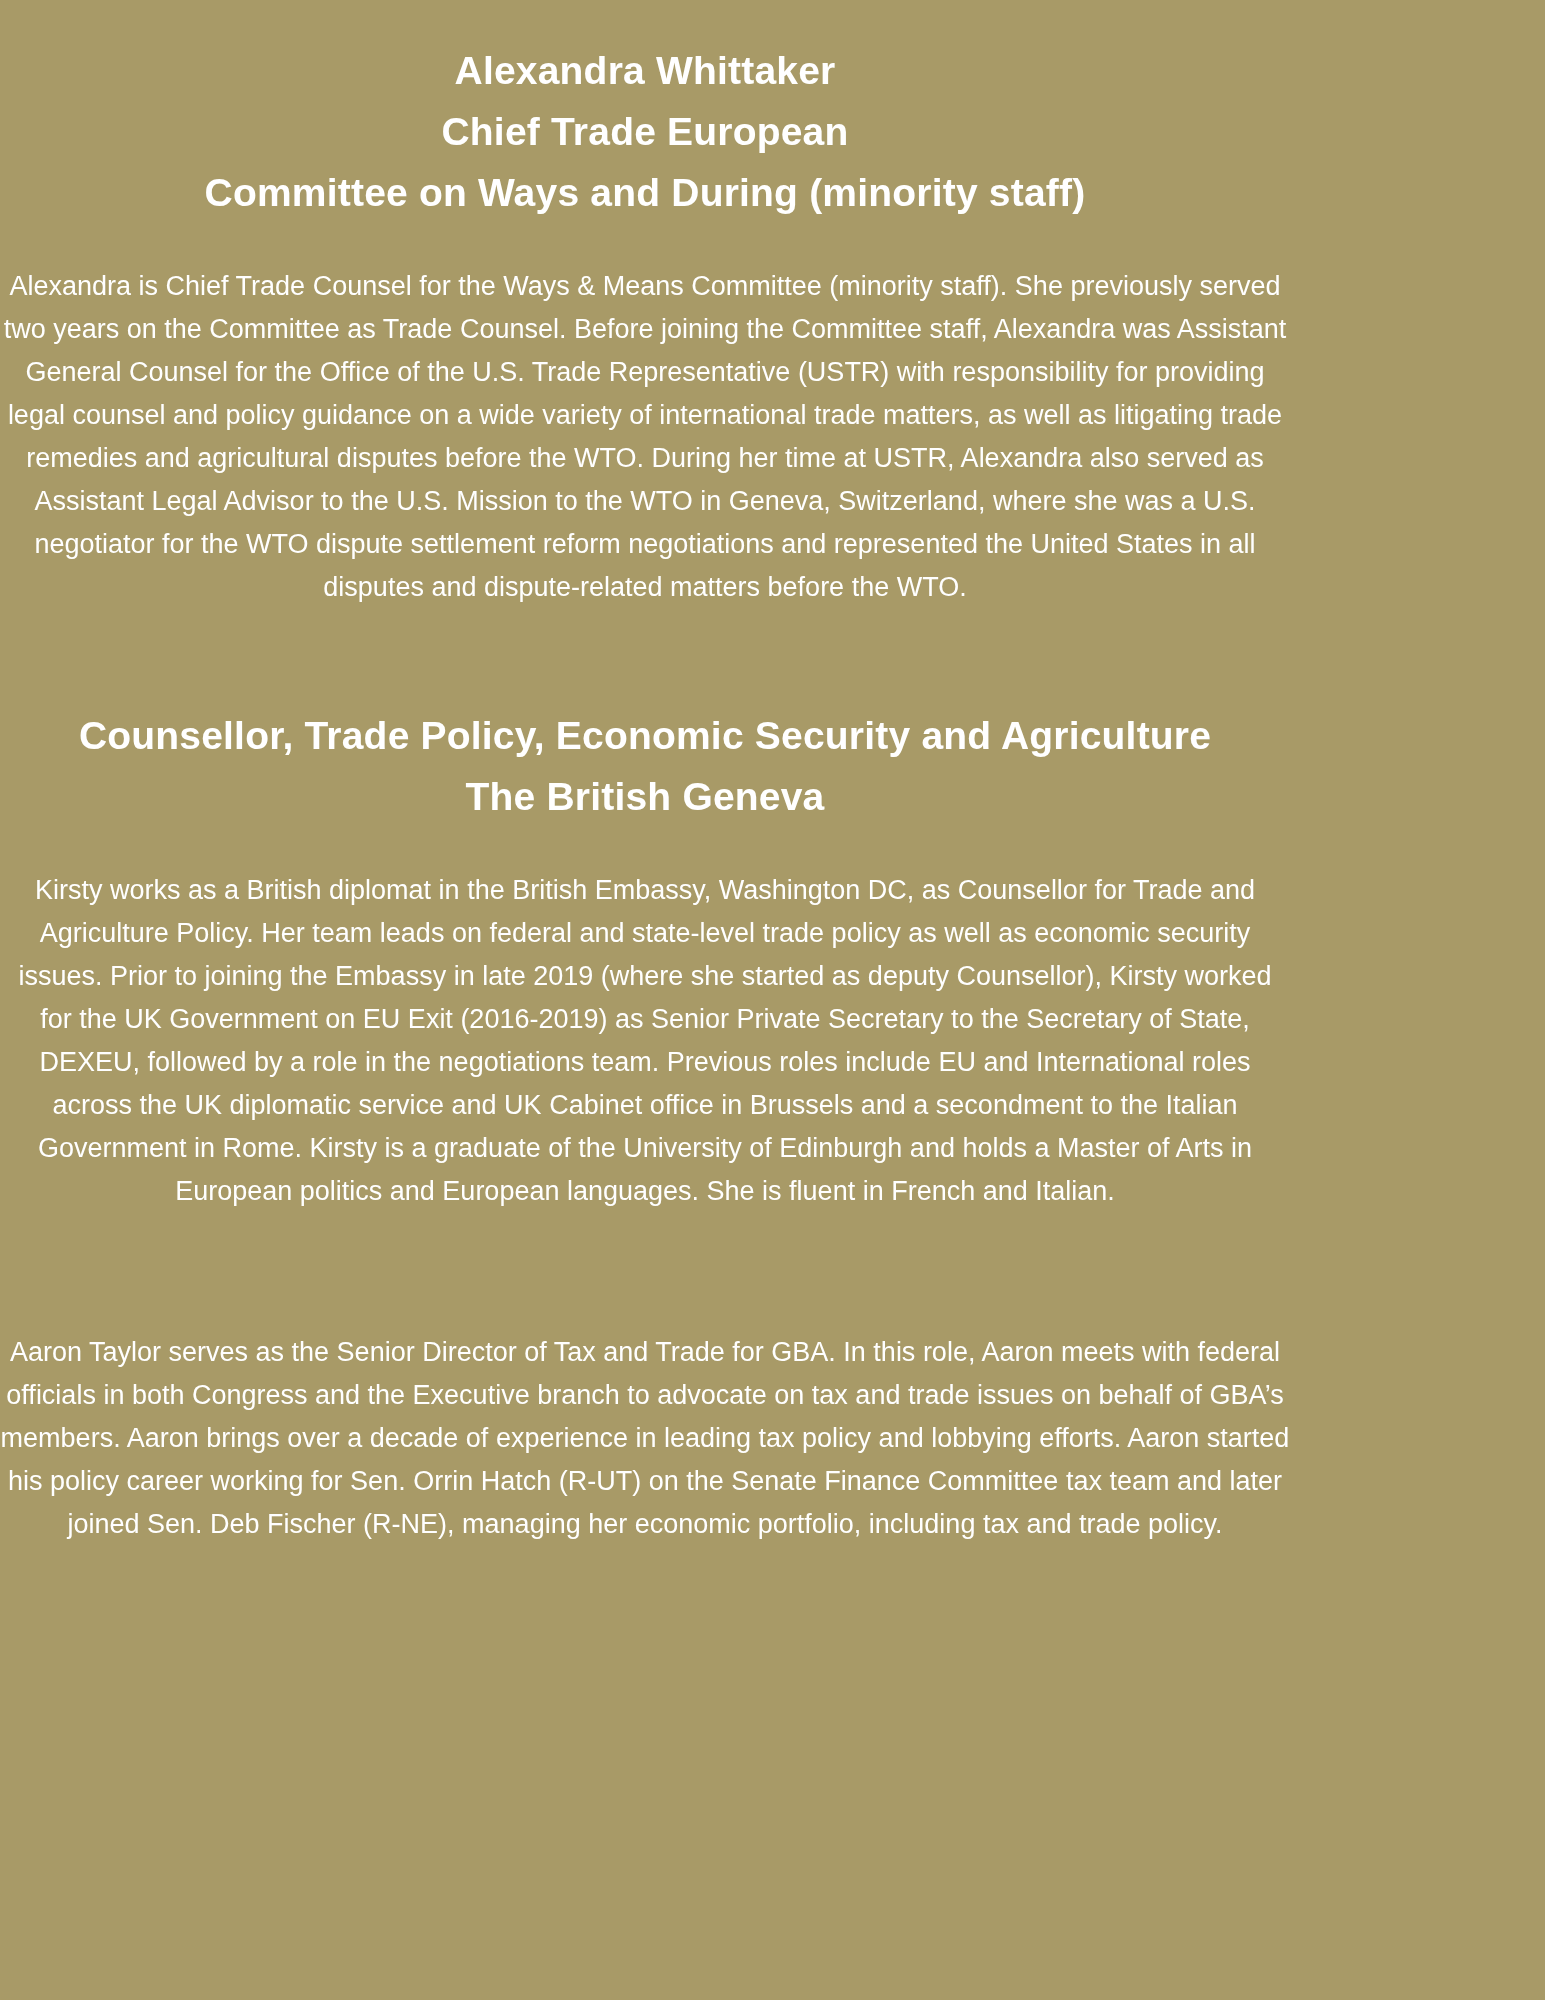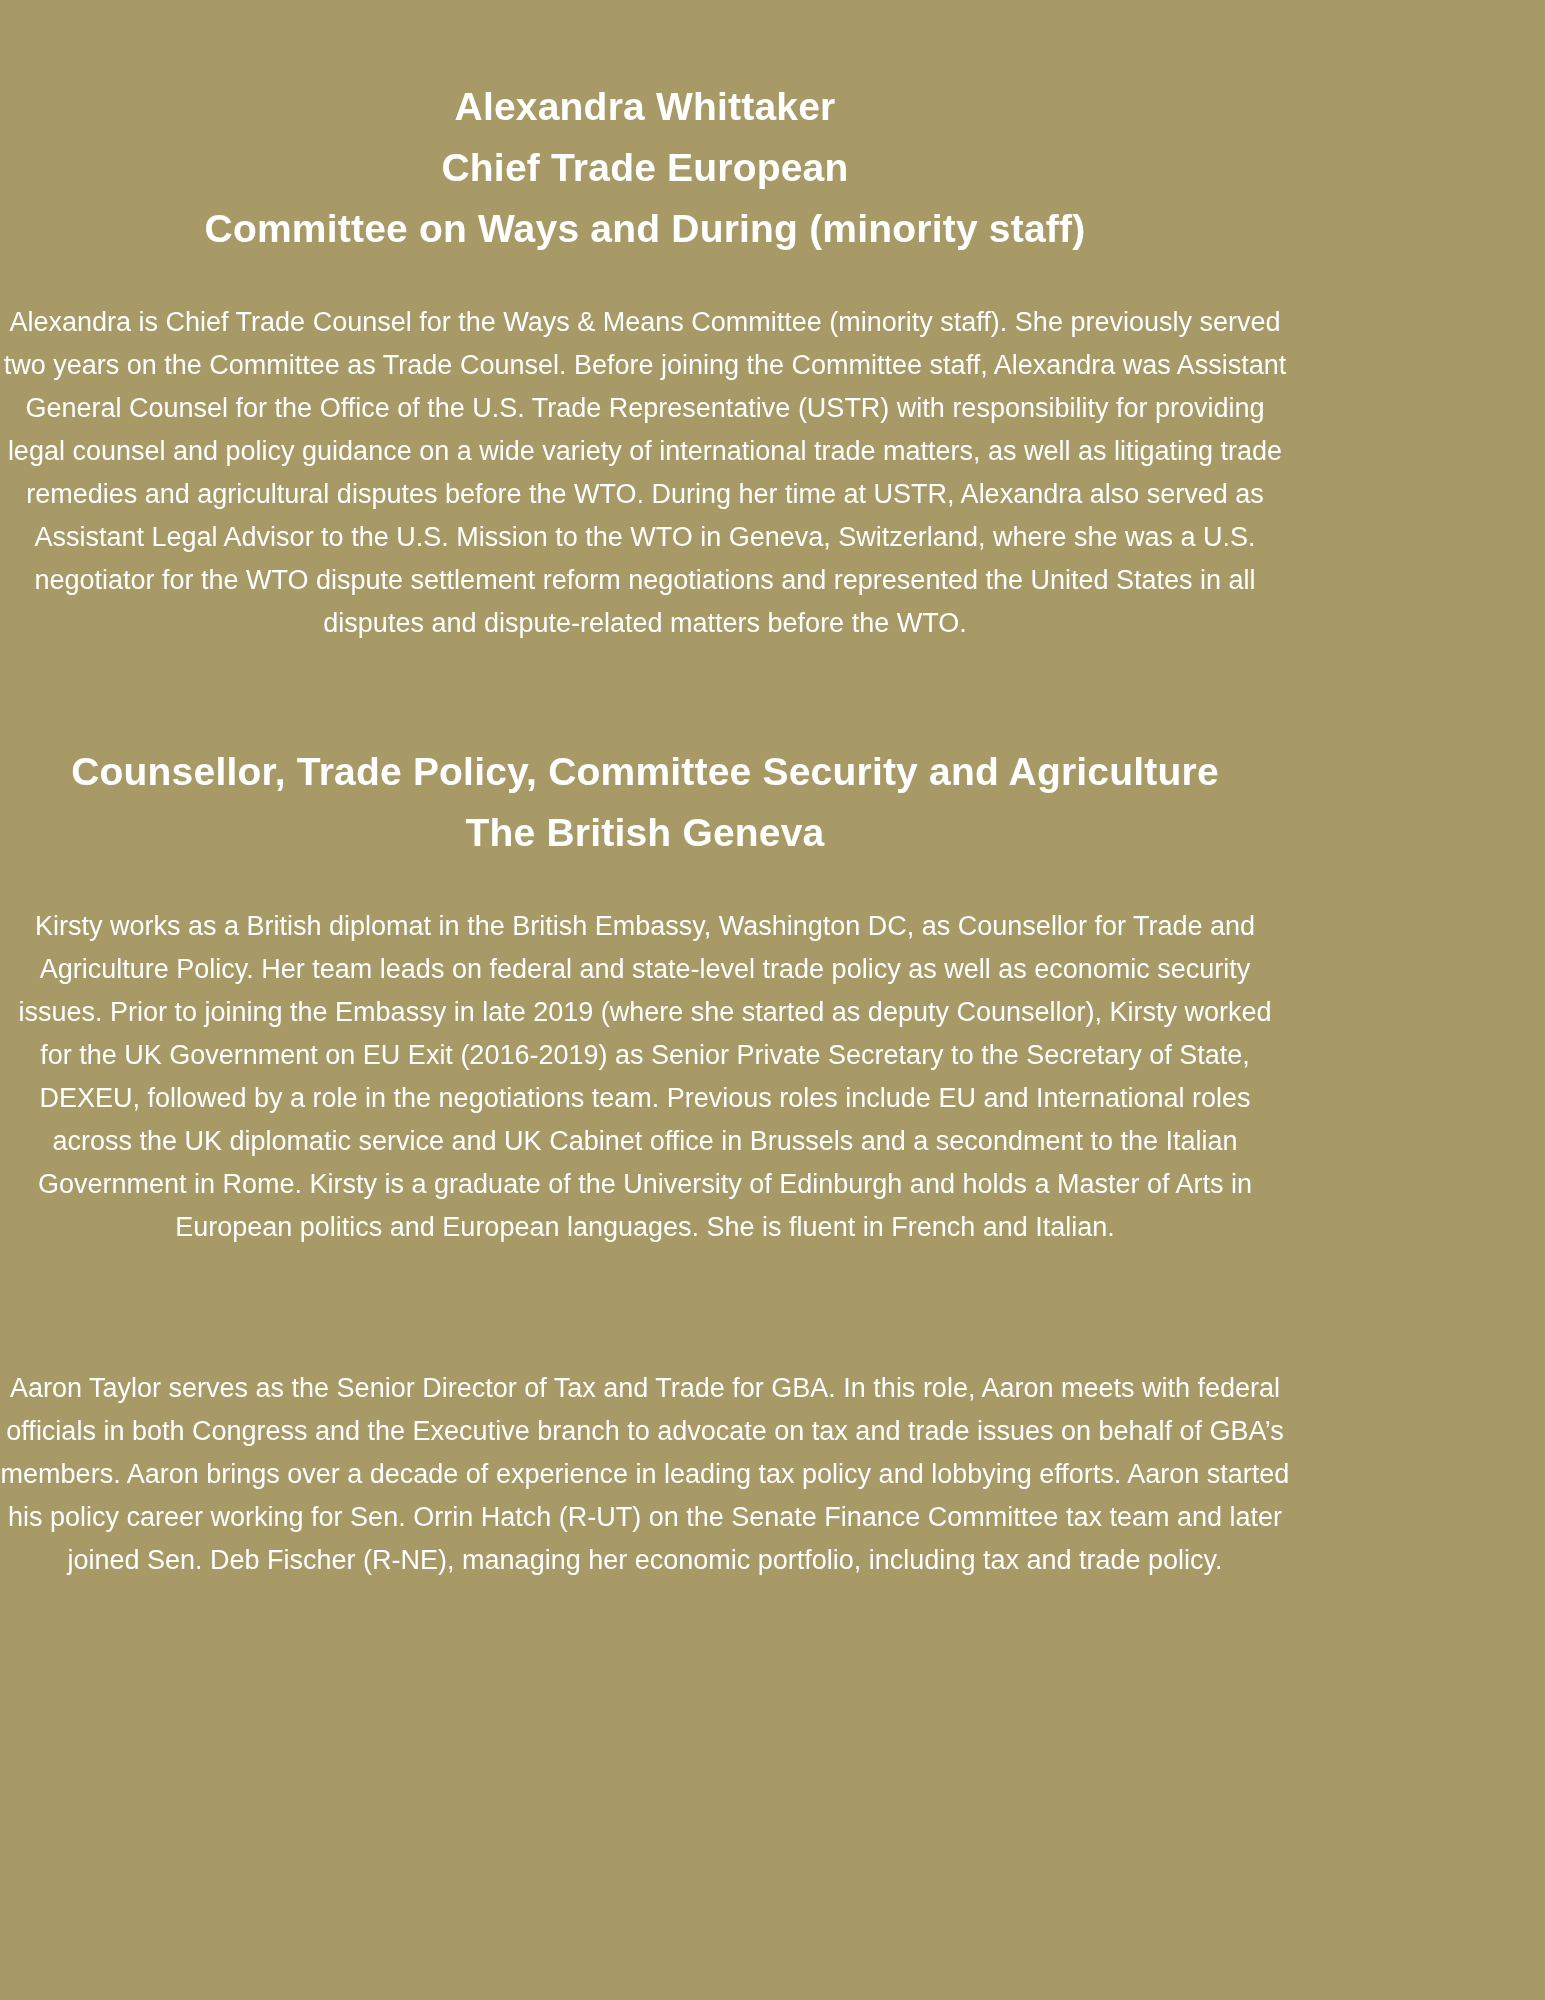--- a/index.html
+++ b/index.html
@@ -11,21 +11,21 @@
     height: 2000px;
     background: #a89a67;
     font-family: "Liberation Sans", sans-serif;
     color: #ffffff;
     overflow: hidden;
   }
   .page {
     box-sizing: border-box;
     width: 1290px;
     height: 2000px;
-    padding-top: 76px;
+    padding-top: 40px;
   }
   .bio-section {
     margin: 0 auto 92px auto;
     max-width: 1380px;
     text-align: center;
   }
   .bio-section.section-3 {
     margin-bottom: 0;
   }
   .heading {
@@ -58,21 +58,21 @@
     <div class="heading">
       <div class="heading-line">Alexandra Whittaker</div>
       <div class="heading-line">Chief Trade European</div>
       <div class="heading-line">Committee on Ways and During (minority staff)</div>
     </div>
     <p class="bio-paragraph">Alexandra is Chief Trade Counsel for the  Ways &amp; Means Committee (minority staff). She previously served two years on the Committee as Trade Counsel.  Before joining the Committee staff, Alexandra was Assistant General Counsel for the Office of the U.S. Trade Representative (USTR) with responsibility for providing legal counsel and policy guidance on a wide variety of international trade matters, as well as litigating trade remedies and agricultural disputes before the WTO. During her time at USTR, Alexandra also served as Assistant Legal Advisor to the U.S. Mission to the WTO in Geneva, Switzerland, where she was a U.S. negotiator for the WTO dispute settlement reform negotiations and represented the United States in all disputes and dispute-related matters before the WTO.</p>
   </section>
 
   <section class="bio-section section-2">
     <div class="heading">
-      <div class="heading-line">Counsellor, Trade Policy, Committee Security and Agriculture</div>
+      <div class="heading-line">Counsellor, Trade Policy, Economic Security and Agriculture</div>
       <div class="heading-line">The British Geneva</div>
     </div>
     <p class="bio-paragraph">Kirsty works as a British diplomat in the British Embassy, Washington DC, as Counsellor for Trade and Agriculture Policy. Her team leads on federal and state-level trade policy as well as economic security issues. Prior to joining the Embassy in late 2019 (where she started as deputy Counsellor), Kirsty worked for the UK Government on EU Exit (2016-2019) as Senior Private Secretary to the Secretary of State, DEXEU, followed by a role in the negotiations team. Previous roles include EU and International roles across the UK diplomatic service and UK Cabinet office in Brussels and a secondment to the Italian Government in Rome. Kirsty is a graduate of the University of Edinburgh and holds a Master of Arts in European politics and European languages. She is fluent in French and Italian.</p>
   </section>
 
   <section class="bio-section section-3">
     <p class="bio-paragraph">Aaron Taylor serves as the Senior Director of Tax and Trade for GBA. In this role, Aaron meets with federal officials in both Congress and the Executive branch to advocate on tax and trade issues on behalf of GBA’s members. Aaron brings over a decade of experience in leading tax policy and lobbying efforts. Aaron started his policy career working for Sen. Orrin Hatch (R-UT) on the Senate Finance Committee tax team and later joined Sen. Deb Fischer (R-NE), managing her economic portfolio, including tax and trade policy.</p>
   </section>
 
 </div>

